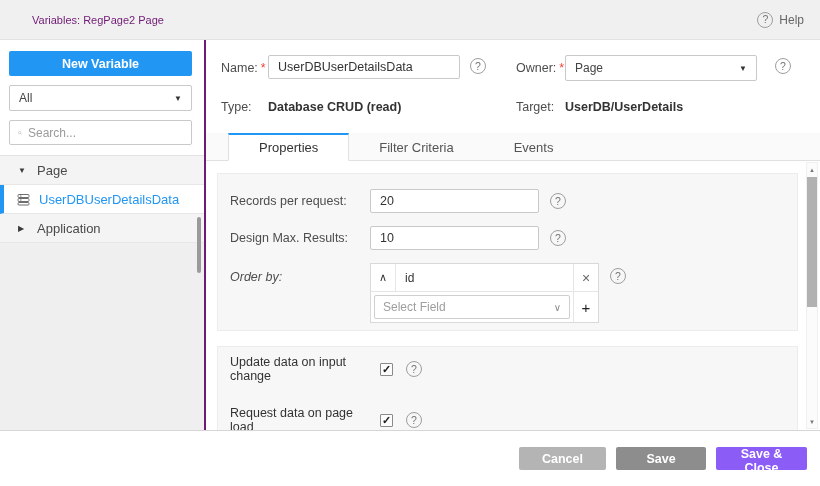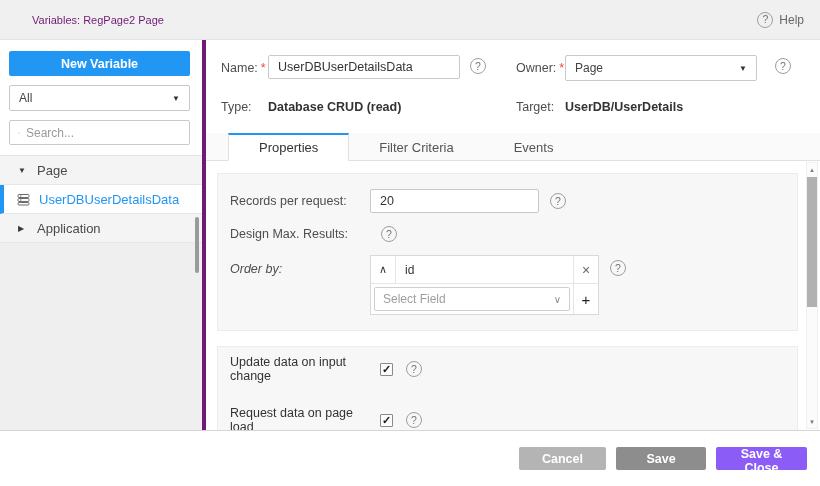--- a/index.html
+++ b/index.html
@@ -15,21 +15,21 @@
   .help-link { display:flex; align-items:center; gap:6px; font-size:12px; color:#666; cursor:pointer; }
 
   .q { width:16px; height:16px; border:1px solid #9e9e9e; border-radius:50%; color:#757575;
        display:inline-flex; align-items:center; justify-content:center; font-size:10.5px; flex:0 0 auto;
        background:transparent; line-height:1; }
 
   
   .bdy { flex:1 1 auto; display:flex; min-height:0; border-bottom:1px solid #d6d6d6; }
 
   
-  .sb { width:206px; flex:0 0 auto; border-right:4px solid #701a75; background:#fff;
+  .sb { width:206px; flex:0 0 auto; border-right:2px solid #701a75; background:#fff;
         display:flex; flex-direction:column; position:relative; }
   .sb-controls { padding:11px 12px 10px 9px; display:flex; flex-direction:column; gap:9px; }
   .btn-new { height:25px; background:#2196F3; border:none; border-radius:2px; color:#fff;
              font-weight:bold; font-size:12.5px; font-family:inherit; cursor:pointer; }
   .sel { height:26px; background:#fff; border:1px solid #c9c9c9; border-radius:2px;
          display:flex; align-items:center; justify-content:space-between; padding:0 9px;
          font-size:12px; color:#444; cursor:pointer; }
   .sel .caret { font-size:8px; color:#333; }
   .search { height:25px; background:#fff; border:1px solid #c9c9c9; border-radius:2px;
             display:flex; align-items:center; padding:0 8px; gap:6px; }
@@ -211,20 +211,21 @@
       <div class="content">
 
         <div class="card card1">
           <div class="prow">
             <span class="plbl">Records per request:</span>
             <input class="pinput" type="text" value="20" style="">
             <span class="q">?</span>
           </div>
           <div class="prow">
             <span class="plbl">Design Max. Results:</span>
+            <input class="pinput" type="text" value="10" style="">
             <span class="q">?</span>
           </div>
           <div class="prow top">
             <span class="plbl">Order by:</span>
             <div class="ob">
               <div class="ob-r1">
                 <div class="ob-dir">
                   <span>∧</span>
                 </div>
                 <div class="ob-field">id</div>

